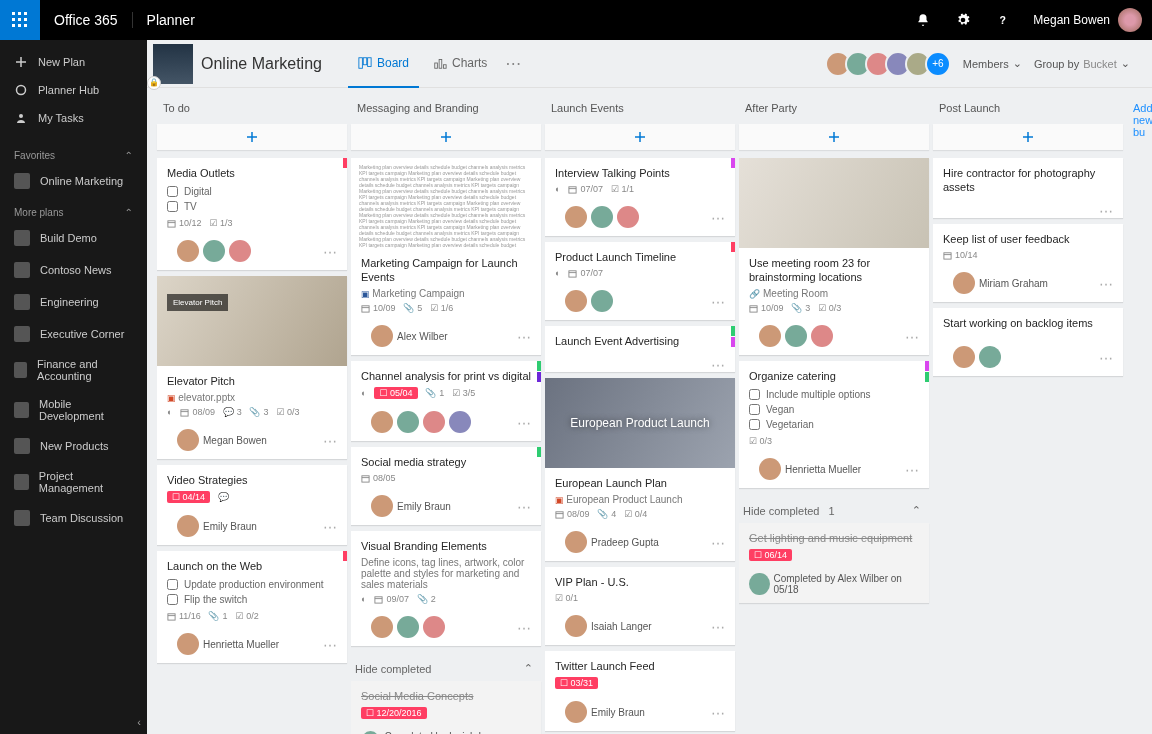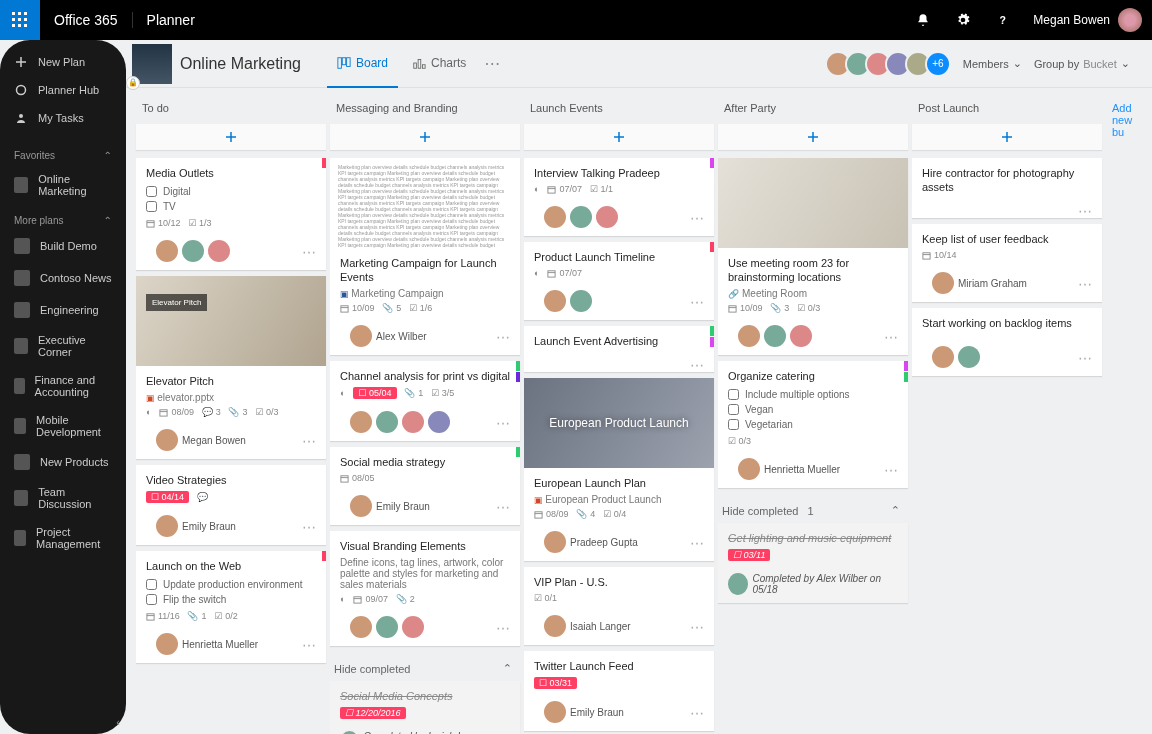--- a/index.html
+++ b/index.html
@@ -8,21 +8,21 @@
 .waffle { width:40px; height:40px; background:#0078d4; display:flex; align-items:center; justify-content:center; cursor:pointer; }
 .waffle svg { width:16px; height:16px; }
 .brand { padding:0 14px; font-size:14px; }
 .appname { padding:0 14px; font-size:14px; border-left:1px solid #333;}
 .topspacer { flex:1; }
 .topicon { width:40px; height:40px; display:flex; align-items:center; justify-content:center; cursor:pointer; }
 .topuser { display:flex; align-items:center; padding:0 10px; font-size:12px; gap:8px;}
 .avatar { width:24px; height:24px; border-radius:50%; background:#888; background-size:cover; display:inline-block;}
 .avatar.sm { width:22px; height:22px; }
 .shell { display:flex; height:calc(734px - 40px); }
-.sidebar { width:126px; background:#181818; color:#ccc; display:flex; flex-direction:column; font-size:11px; position:relative;border-radius:30px;}
+.sidebar { width:147px; background:#181818; color:#ccc; display:flex; flex-direction:column; font-size:11px; position:relative;}
 .sidenav { padding:8px 0; }
 .sideitem { display:flex; align-items:center; gap:10px; padding:8px 14px; cursor:pointer; }
 .sideicon { width:14px; display:flex; justify-content:center; }
 .sidelabel { font-size:11px; }
 .sidesection { padding:10px 14px 4px; color:#999; font-size:10px; display:flex; justify-content:space-between; align-items:center;}
 .sidethumb { width:16px; height:16px; background:#555; border-radius:2px; }
 .collapse-btn { position:absolute; bottom:6px; right:6px; cursor:pointer; color:#999;}
 .main { flex:1; display:flex; flex-direction:column; overflow:hidden; background:#eef0f2;}
 .planhdr { height:48px; display:flex; align-items:center; padding:0 10px 0 0; border-bottom:1px solid #e0e0e0; background:#eef0f2; position:relative;}
 .planthumb { width:40px; height:40px; background:#234; margin:0 8px 0 6px; position:relative;}
@@ -60,21 +60,21 @@
 .meta .chip { display:flex; align-items:center; gap:3px;}
 .meta .chip.red { background:#ff3e63; color:#fff; padding:1px 5px; border-radius:2px;}
 .meta svg { width:9px; height:9px; }
 .cavatars { display:flex; align-items:center; padding:6px 10px 8px; gap:6px;}
 .cavatars .avatar { width:22px; height:22px; margin-right:-2px;}
 .cname { font-size:10px; color:#555;}
 .ell { color:#aaa; font-size:14px; padding:0 4px; cursor:pointer; line-height:1;}
 .crow-bot { display:flex; justify-content:space-between; align-items:center; padding:0 6px 0 10px;}
 .hidecompl { font-size:11px; color:#666; padding:10px 8px 6px 4px; display:flex; justify-content:space-between; align-items:center; cursor:pointer;}
 .addbucket { width:60px; padding:14px 6px; font-size:11px; color:#1e90ff; cursor:pointer;}
-.completed-group .card { background:#f3f3f3;font-style:italic; }
+.completed-group .card { background:#f3f3f3; }
 .badge-pitch { position:absolute; left:10px; top:18px; background:rgba(0,0,0,.6); color:#fff; font-size:8px; padding:4px 6px;}
 </style>
 </head>
 <body>
 
 <div class="topbar">
   <div class="waffle">
     <svg viewBox="0 0 16 16" fill="#fff">
         <rect width="3" height="3"></rect>
         <rect x="6" width="3" height="3"></rect>
@@ -179,25 +179,25 @@
         <div class="sideitem">
       <span class="sidethumb"></span>
       <span class="sidelabel">Mobile Development</span>
     </div>
         <div class="sideitem">
       <span class="sidethumb"></span>
       <span class="sidelabel">New Products</span>
     </div>
         <div class="sideitem">
       <span class="sidethumb"></span>
+      <span class="sidelabel">Project Management</span>
+    </div>
+        <div class="sideitem">
+      <span class="sidethumb"></span>
       <span class="sidelabel">Team Discussion</span>
-    </div>
-        <div class="sideitem">
-      <span class="sidethumb"></span>
-      <span class="sidelabel">Project Management</span>
     </div>
       </div>
     <div class="collapse-btn">‹</div>
   </div>
 
   <div class="main">
     <div class="planhdr">
       <div class="planthumb" style="background:linear-gradient(#223344,#445566)">
         <div class="lock">🔒</div>
       </div>
@@ -521,21 +521,21 @@
               <line x1="1" y1="6" x2="11" y2="6"></line>
             </svg>
           </div>
     <div class="cards">
             <div class="card ">
     <div class="stripes">
                 <div class="stripe" style="background:#d946ef"></div>
               </div>
 
     <div class="cbody">
-      <div class="ctitle">Interview Talking Pradeep</div>
+      <div class="ctitle">Interview Talking Points</div>
 
       <div class="meta">
                   <span class="chip">◐</span>
                   <span class="chip"><svg viewBox="0 0 10 10" fill="#888">
                       <rect x="1" y="2" width="8" height="7" stroke="#888" fill="none"></rect>
                       <line x1="1" y1="4" x2="9" y2="4" stroke="#888"></line>
                     </svg>07/07</span>
                   <span class="chip">☑ 1/1</span>
                 </div>
     </div>
@@ -735,21 +735,21 @@
           <span>Hide completed&nbsp;&nbsp;&nbsp;1</span>
           <span>⌃</span>
         </div>
             <div class="completed-group">
               <div class="card done">
 
     <div class="cbody">
       <div class="ctitle">Get lighting and music equipment</div>
 
       <div class="meta">
-                    <span class="chip red">☐ 03/11</span>
+                    <span class="chip red">☐ 06/14</span>
                   </div>
     </div>
     <div class="cavatars">
       <span class="avatar sm" style="background:#7a9"></span>
       <span class="cname">Completed by Alex Wilber on 05/18</span>
       </div>
 
   </div>
             </div>
           </div>

